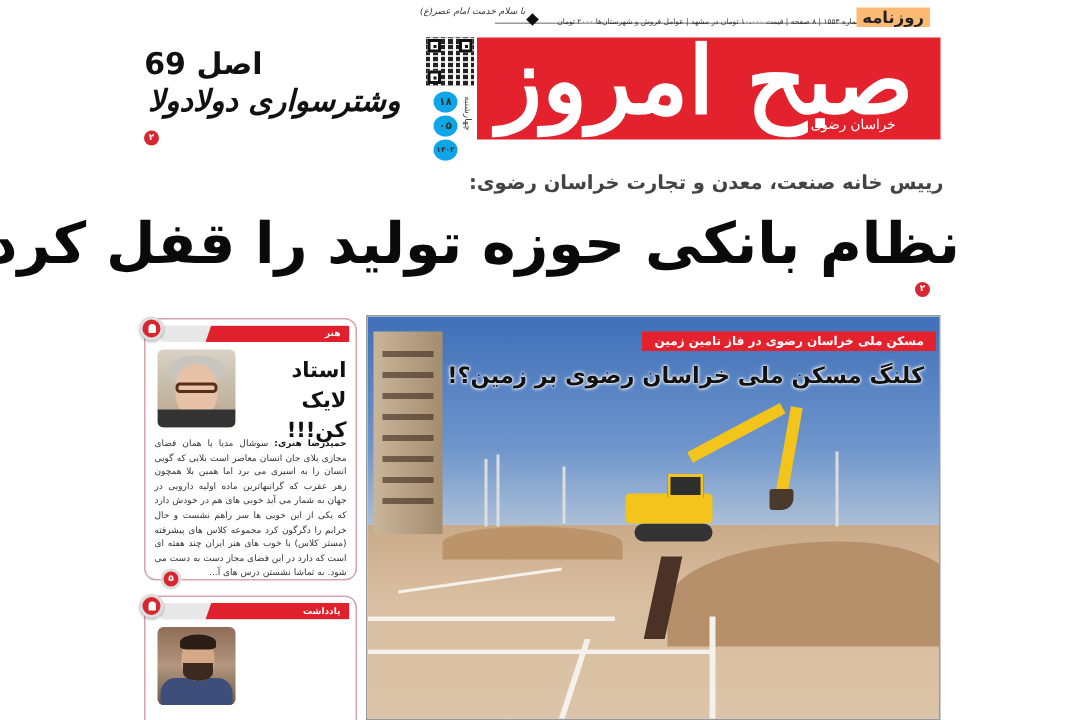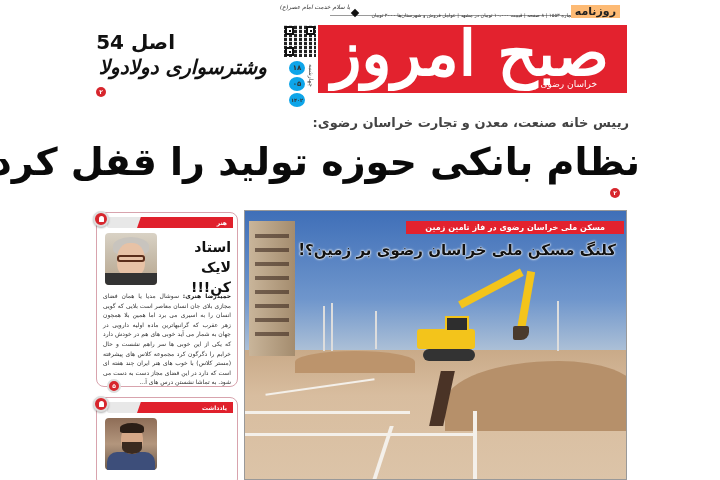--- a/index.html
+++ b/index.html
@@ -83,21 +83,21 @@
     .trench { position:absolute; left: 190px; top: 160px; width: 14px; height: 55px; background: #4a3326; transform: skewX(-12deg); }
     .white-line { position:absolute; background: #f4f0ea; }
     .excavator-body { position:absolute; left: 172px; top: 118px; width: 58px; height: 20px; background: #f3c41b; border-radius: 3px; }
     .excavator-cab { position:absolute; left: 200px; top: 105px; width: 24px; height: 16px; background: #2e2e2e; border: 2px solid #f3c41b; }
     .excavator-track { position:absolute; left: 178px; top: 138px; width: 52px; height: 12px; background: #333; border-radius: 6px; }
     .boom1 { position:absolute; left: 215px; top: 90px; width: 70px; height: 8px; background: #f3c41b; transform: rotate(-28deg); transform-origin: left center; }
     .boom2 { position:absolute; left: 277px; top: 60px; width: 8px; height: 60px; background: #f3c41b; transform: rotate(10deg); }
     .bucket { position:absolute; left: 268px; top: 115px; width: 16px; height: 14px; background: #4a3a2c; border-radius: 2px 2px 8px 2px; }
     .pole { position:absolute; width: 2px; background: #ddd; }
 
-    .photo-tag { position: absolute; right: 2px; top: 10px; background: #e3222e; color: #fff; font-size: 8px; font-weight: bold; padding: 2px 19px; direction: rtl; white-space: nowrap; text-align: right; }
+    .photo-tag { position: absolute; right: 2px; top: 10px; background: #e3222e; color: #fff; font-size: 8px; font-weight: bold; padding: 2px 8px; direction: rtl; white-space: nowrap; text-align: right; }
     .photo-headline { position: absolute; right: 10px; top: 30px; font-size: 15px; font-weight: 900; color: #111; direction: rtl; white-space: nowrap; text-shadow: 0 0 3px #fff, 0 0 2px #fff, 0 0 1px #fff; margin-left: 20px; }
   </style>
 </head>
 <body>
 
 <div class="abs top-rule"></div>
 <div class="abs motto">با سلام خدمت امام عصر(ع)</div>
 <div class="abs diamond"></div>
 <div class="abs issue-line">شماره ۱۵۵۳ | ۸ صفحه | قیمت ۱۰،۰۰۰ تومان در مشهد | عوامل فروش و شهرستان‌ها ۲۰۰۰ تومان</div>
 <div class="abs paper-type">روزنامه</div>
@@ -112,21 +112,21 @@
   <div class="qr-corner" style="left:1px;top:1px;"></div>
   <div class="qr-corner" style="right:1px;top:1px;"></div>
   <div class="qr-corner" style="left:1px;bottom:1px;"></div>
 </div>
 
 <div class="abs date-circle" style="left:289px;top:61px;">۱۸</div>
 <div class="abs date-circle" style="left:289px;top:77px;">۰۵</div>
 <div class="abs date-circle" style="left:289px;top:93px;font-size:5px;">۱۴۰۲</div>
 <div class="abs date-day">چهارشنبه</div>
 
-<div class="abs teaser-line1">اصل 54</div>
+<div class="abs teaser-line1">اصل 69</div>
 <div class="abs teaser-line2">وشترسواری دولادولا</div>
 <div class="abs page-badge" style="left:96px;top:87px;">۲</div>
 
 <div class="abs kicker">رییس خانه صنعت، معدن و تجارت خراسان رضوی:</div>
 <div class="abs headline">نظام بانکی حوزه تولید را قفل کرده است</div>
 <div class="abs page-badge" style="left:610px;top:188px;">۲</div>
 
 <div class="abs side-box box1">
   <div class="section-bar-bg"></div>
   <div class="section-bar">

